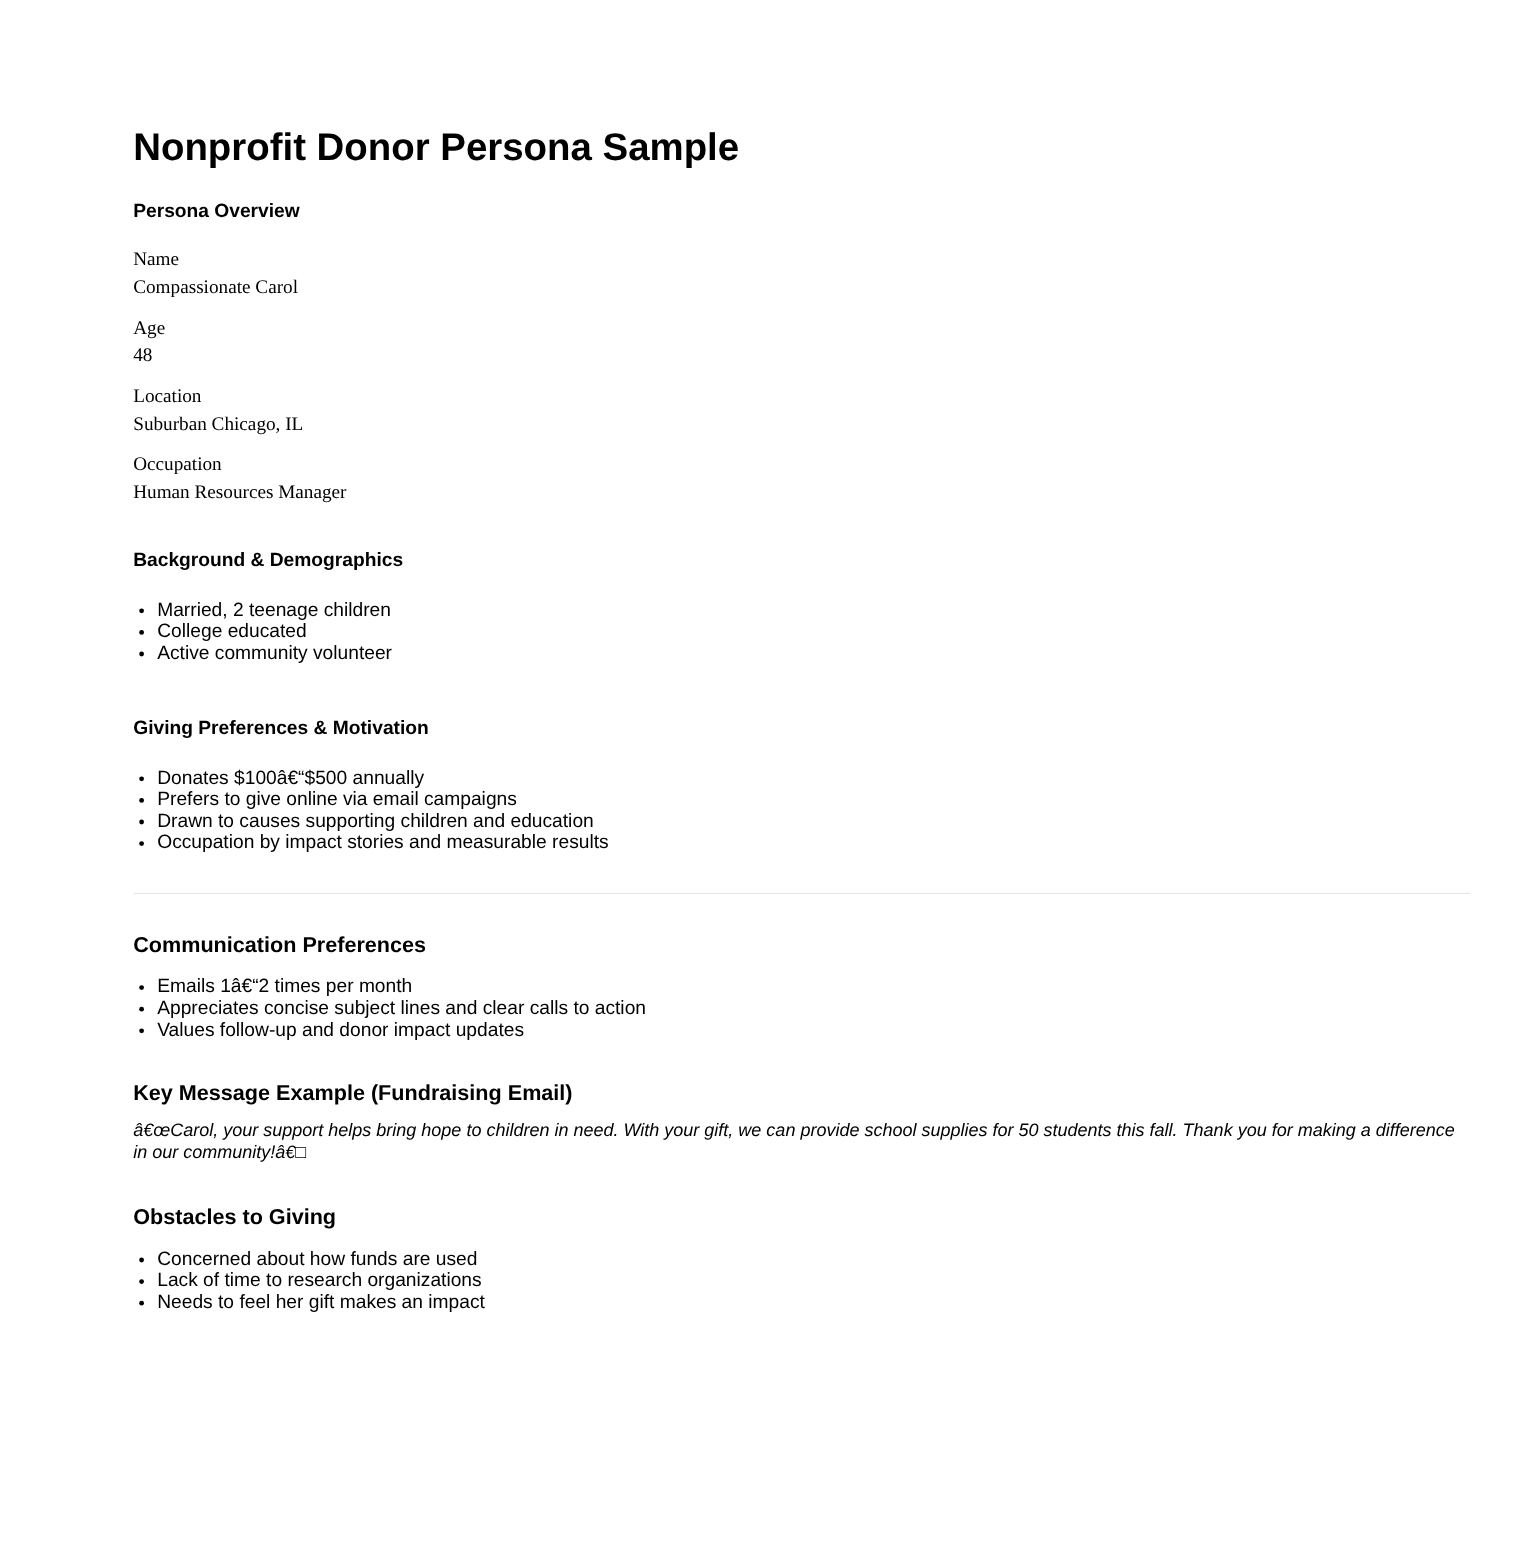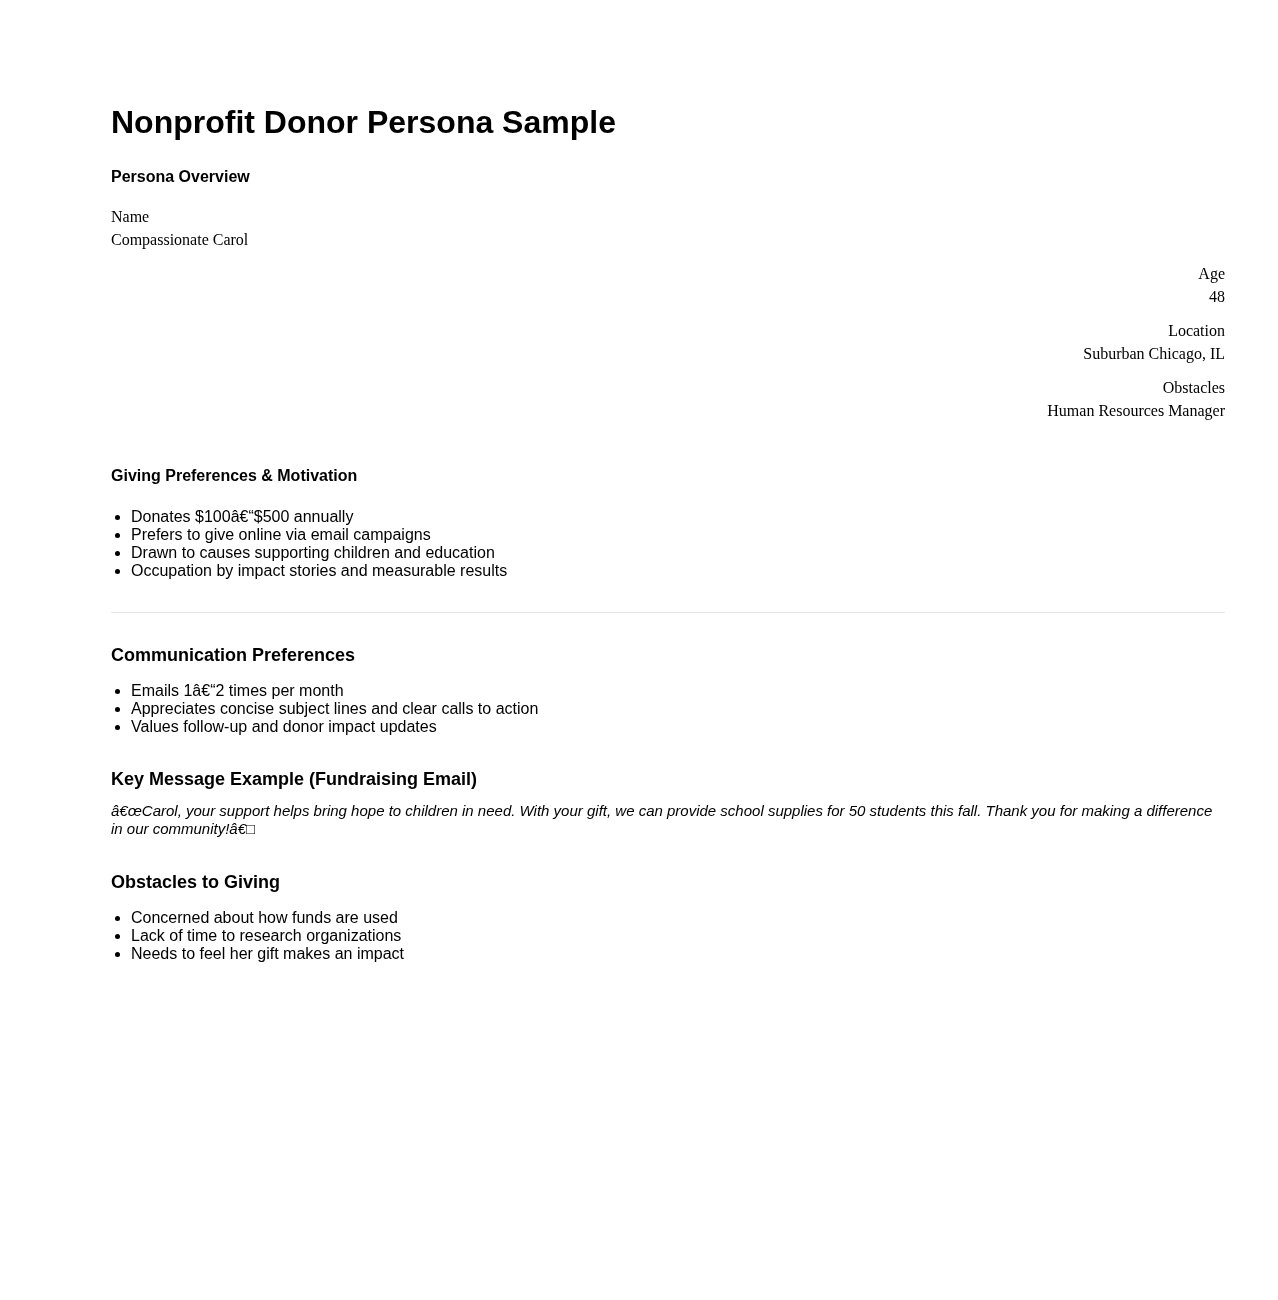--- a/index.html
+++ b/index.html
@@ -35,21 +35,21 @@
     }
     .overview-title { margin-top: 22px; }
     .field { margin-top: 14px; }
     .field:first-of-type { margin-top: 0; }
     .field-label, .field-value {
       font-size: 16px;
       line-height: 23px;
       font-family: Liberation Serif, serif;
     }
     .fields { margin-top: 14px; }
-    .fields .field + .field { margin-top: 11px; text-align: right; }
+    .fields .field + .field { margin-top: 11px; }
     ul {
       margin: 0;
       padding-left: 20px;
       list-style: disc;
     }
     li {
       font-size: 16px;
       line-height: 18px;
     }
     .sec-bg { margin-top: 32px; }
@@ -90,26 +90,34 @@
       </div>
       <div class="field">
         <div class="field-label">Age</div>
         <div class="field-value">48</div>
       </div>
       <div class="field">
         <div class="field-label">Location</div>
         <div class="field-value">Suburban Chicago, IL</div>
       </div>
       <div class="field">
-        <div class="field-label">Obstacles</div>
+        <div class="field-label">Occupation</div>
         <div class="field-value">Human Resources Manager</div>
       </div>
     </div>
   </section>
 
+  <section class="sec-bg">
+    <h2>Background &amp; Demographics</h2>
+    <ul>
+      <li>Married, 2 teenage children</li>
+      <li>College educated</li>
+      <li>Active community volunteer</li>
+    </ul>
+  </section>
 
   <section class="sec-giving">
     <h2>Giving Preferences &amp; Motivation</h2>
     <ul>
       <li>Donates $100â€“$500 annually</li>
       <li>Prefers to give online via email campaigns</li>
       <li>Drawn to causes supporting children and education</li>
       <li>Occupation by impact stories and measurable results</li>
     </ul>
   </section>

